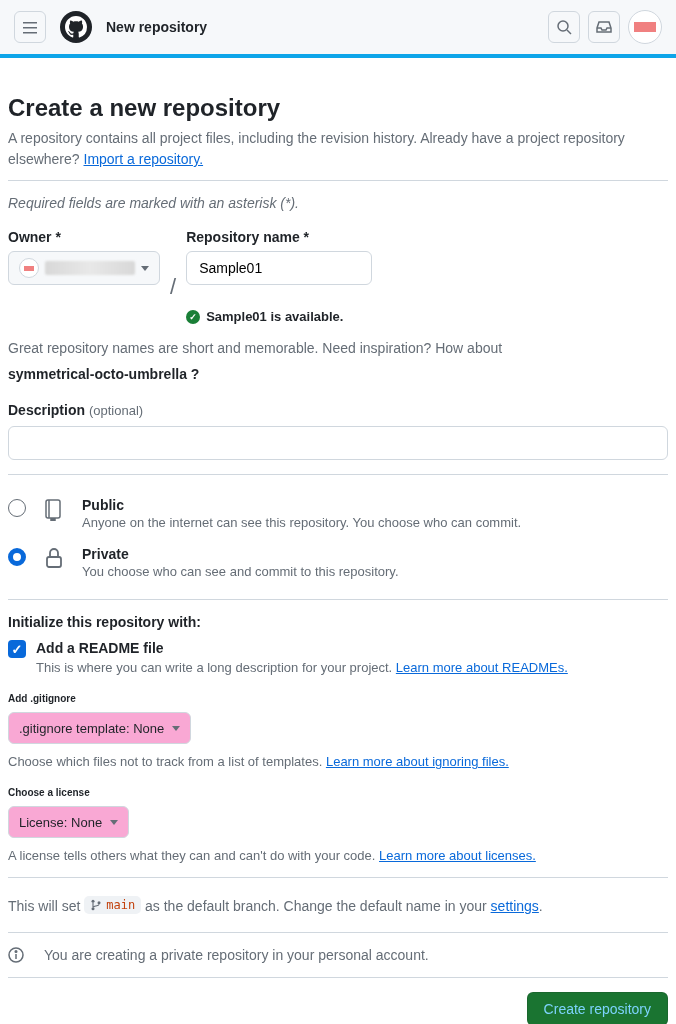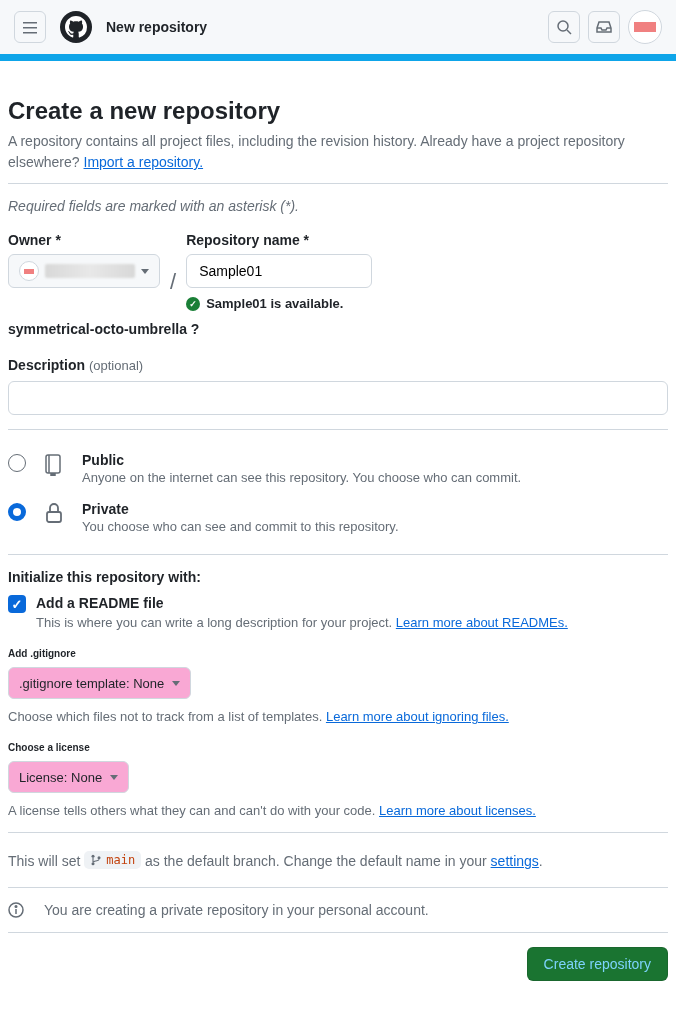--- a/index.html
+++ b/index.html
@@ -1,17 +1,17 @@
 <!DOCTYPE html>
 <html><head>
 <meta charset="utf-8">
 <style>
 * { box-sizing: border-box; margin: 0; padding: 0; }
 body { font-family: -apple-system, BlinkMacSystemFont, "Segoe UI", Helvetica, Arial, sans-serif; color: #1f2328; background: #fff; width: 676px; }
-.header { display: flex; align-items: center; justify-content: space-between; padding: 10px 14px; background: #f6f8fa; border-bottom: 7px solid #0ea5e9; }
+.header { display: flex; align-items: center; justify-content: space-between; padding: 10px 14px; background: #f6f8fa; border-bottom: 4px solid #0ea5e9; }
 .header-left { display: flex; align-items: center; gap: 14px; }
 .header-right { display: flex; align-items: center; gap: 8px; }
 .icon-btn { width: 32px; height: 32px; border: 1px solid #d0d7de; border-radius: 6px; background: #f6f8fa; display: flex; align-items: center; justify-content: center; cursor: pointer; }
 .avatar-btn { width: 34px; height: 34px; border: 1px solid #d0d7de; border-radius: 50%; background: #fff; display: flex; align-items: center; justify-content: center; cursor: pointer; overflow: hidden; }
 .avatar-inner { width: 22px; height: 10px; background: #f08080; }
 .gh-logo { width: 32px; height: 32px; border-radius: 50%; background: #1f2328; display: flex; align-items: center; justify-content: center; }
 .gh-logo svg { fill: #fff; }
 .header-title { font-size: 14px; font-weight: 600; }
 .container { padding: 0 8px 20px 8px; }
 h1 { font-size: 24px; font-weight: 600; margin-top: 36px; margin-bottom: 6px; }
@@ -23,21 +23,21 @@
 .field-group { display: flex; flex-direction: column; }
 .label { font-weight: 600; font-size: 14px; margin-bottom: 6px; }
 .owner-btn { height: 34px; padding: 0 10px; border: 1px solid #d0d7de; border-radius: 6px; background: #f6f8fa; display: flex; align-items: center; gap: 6px; cursor: pointer; width: 152px; }
 .owner-av { width: 20px; height: 20px; border-radius: 50%; border: 1px solid #d0d7de; background: #fff; display: flex; align-items: center; justify-content: center; }
 .owner-av-inner { width: 10px; height: 5px; background: #f08080; }
 .owner-blur { flex: 1; height: 14px; background: linear-gradient(90deg,#d8d8d8,#e8e8e8,#d8d8d8); border-radius: 2px; filter: blur(1px); }
 .caret { width: 0; height: 0; border-left: 4px solid transparent; border-right: 4px solid transparent; border-top: 5px solid #656d76; }
 .slash { font-size: 22px; color: #656d76; align-self: center; margin-top: 20px; }
 .text-input { height: 34px; padding: 8px 12px; border: 1px solid #d0d7de; border-radius: 6px; font-size: 14px; width: 186px; }
 .text-input-full { width: 100%; height: 34px; padding: 0 12px; border: 1px solid #d0d7de; border-radius: 6px; font-size: 14px; }
-.avail { display: flex; align-items: center; gap: 6px; font-size: 13px; font-weight: 600; color: #1f2328; margin-top: 8px; }
+.avail { display: flex; align-items: center; gap: 6px; font-size: 13px; font-weight: 600; color: #1f2328; margin-top: 24px; }
 .check-circle { width: 14px; height: 14px; border-radius: 50%; background: #1a7f37; display: flex; align-items: center; justify-content: center; }
 .check-circle::after { content: "✓"; color: #fff; font-size: 9px; font-weight: bold; }
 .hint { font-size: 14px; color: #656d76; margin-top: 16px; }
 .suggest { font-size: 14px; font-weight: 600; margin-top: 10px; margin-bottom: 20px; }
 .desc-label { font-weight: 600; font-size: 14px; margin-bottom: 8px; margin-top: 12px; }
 .desc-label .opt { font-weight: 400; color: #656d76; font-size: 13px; }
 .vis-section { margin-top: 12px; margin-bottom: 12px; }
 .radio-row { display: flex; align-items: flex-start; gap: 16px; padding: 8px 0; }
 .radio { width: 18px; height: 18px; border: 1.5px solid #656d76; border-radius: 50%; margin-top: 2px; cursor: pointer; flex-shrink: 0; }
 .radio.checked { border: 5px solid #0969da; }
@@ -120,20 +120,21 @@
     <div class="field-group">
       <span class="label">Repository name *</span>
       <input class="text-input" value="Sample01" style="">
       <div class="avail">
         <span class="check-circle"></span>
         <span>Sample01 is available.</span>
       </div>
     </div>
   </div>
 
+  <p class="hint">Great repository names are short and memorable. Need inspiration? How about</p>
   <p class="suggest">
     <span>symmetrical-octo-umbrella</span><span> ?</span>
   </p>
 
   <p class="desc-label">
     <span>Description</span> <span class="opt">(optional)</span>
   </p>
   <input class="text-input-full" value="" style="">
 
   <hr class="spacer-hr">

